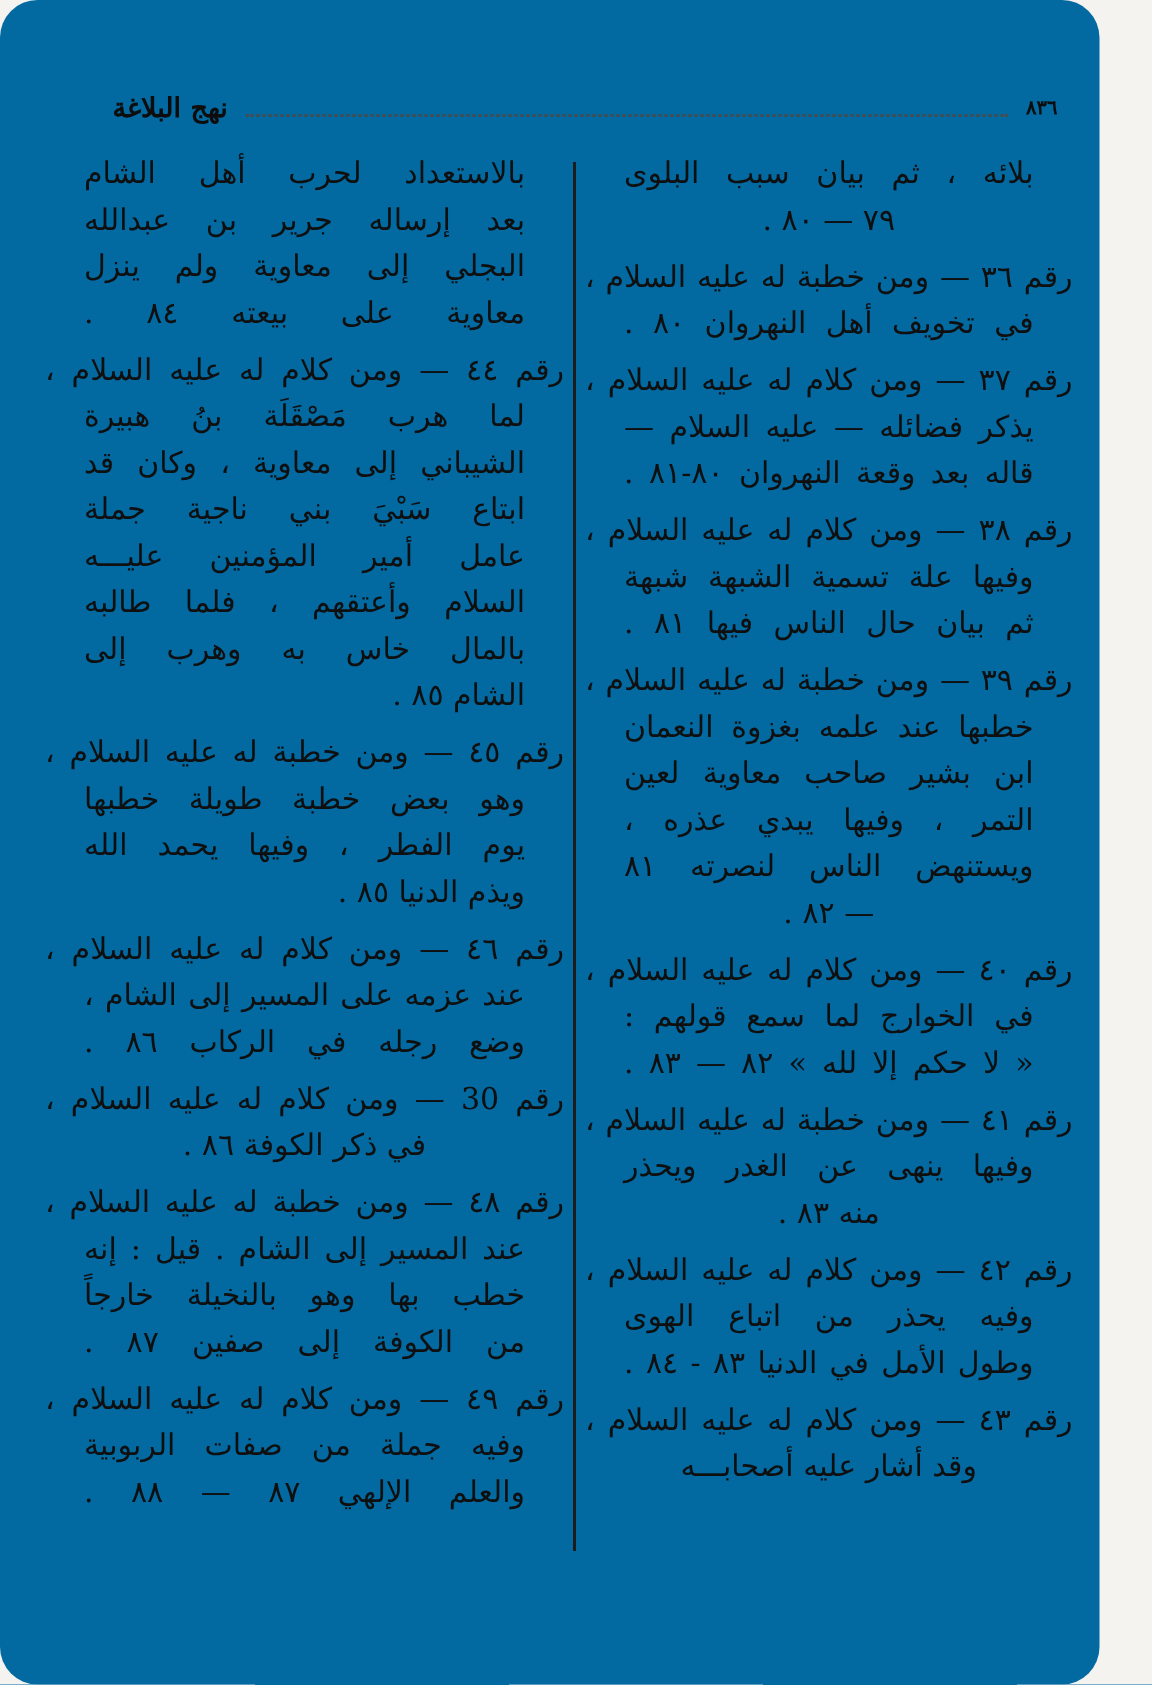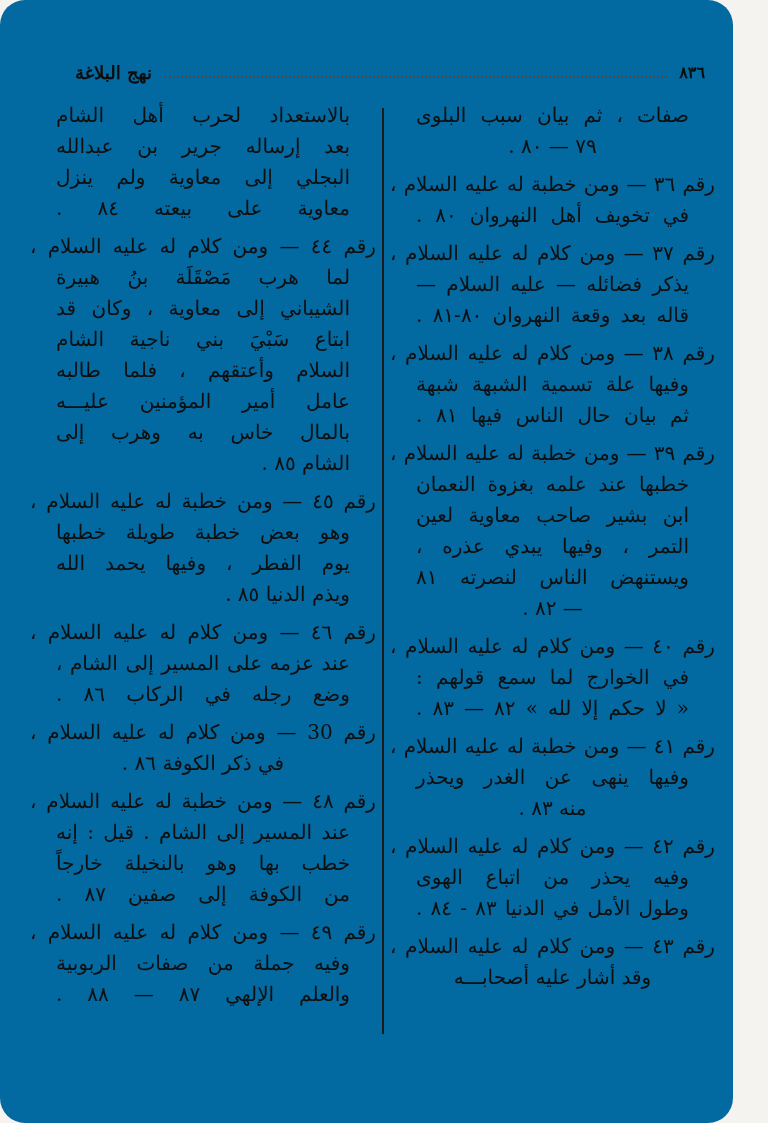--- a/index.html
+++ b/index.html
@@ -39,21 +39,21 @@
     white-space: nowrap;
     color: #0d0d0d;
   }
   .leader {
     flex: 1;
     height: 0;
     border-bottom: 2px dotted #4a4a4a;
     margin: 10px 12px 0 12px;
   }
   .page-number {
-    font-size: 16px;
+    font-size: 13px;
     font-weight: bold;
     direction: rtl;
     white-space: nowrap;
     color: #0d0d0d;
   }
   
   .content {
     position: absolute;
     top: 100px;
     left: 30px;
@@ -114,23 +114,23 @@
 
   <div class="content">
     <div class="col col-left">
         <div class="line cont">بالاستعداد لحرب أهل الشام</div>
         <div class="line cont">بعد إرساله جرير بن عبدالله</div>
         <div class="line cont">البجلي إلى معاوية ولم ينزل</div>
         <div class="line cont">معاوية على بيعته ٨٤ .</div>
         <div class="line first">رقم ٤٤ — ومن كلام له عليه السلام ،</div>
         <div class="line cont">لما هرب مَصْقَلَة بنُ هبيرة</div>
         <div class="line cont">الشيباني إلى معاوية ، وكان قد</div>
-        <div class="line cont">ابتاع سَبْيَ بني ناجية الشام</div>
+        <div class="line cont">ابتاع سَبْيَ بني ناجية جملة</div>
+        <div class="line cont">عامل أمير المؤمنين عليـــه</div>
         <div class="line cont">السلام وأعتقهم ، فلما طالبه</div>
-        <div class="line cont">عامل أمير المؤمنين عليـــه</div>
         <div class="line cont">بالمال خاس به وهرب إلى</div>
         <div class="line end">الشام ٨٥ .</div>
         <div class="line first">رقم ٤٥ — ومن خطبة له عليه السلام ،</div>
         <div class="line cont">وهو بعض خطبة طويلة خطبها</div>
         <div class="line cont">يوم الفطر ، وفيها يحمد الله</div>
         <div class="line end">ويذم الدنيا ٨٥ .</div>
         <div class="line first">رقم ٤٦ — ومن كلام له عليه السلام ،</div>
         <div class="line cont">عند عزمه على المسير إلى الشام ،</div>
         <div class="line cont">وضع رجله في الركاب ٨٦ .</div>
         <div class="line first">رقم 30 — ومن كلام له عليه السلام ،</div>
@@ -138,21 +138,21 @@
         <div class="line first">رقم ٤٨ — ومن خطبة له عليه السلام ،</div>
         <div class="line cont">عند المسير إلى الشام . قيل : إنه</div>
         <div class="line cont">خطب بها وهو بالنخيلة خارجاً</div>
         <div class="line cont">من الكوفة إلى صفين ٨٧ .</div>
         <div class="line first">رقم ٤٩ — ومن كلام له عليه السلام ،</div>
         <div class="line cont">وفيه جملة من صفات الربوبية</div>
         <div class="line cont">والعلم الإلهي ٨٧ — ٨٨ .</div>
       </div>
     <div class="divider"></div>
     <div class="col col-right">
-        <div class="line cont">صفات ، ثم بيان سبب البلوى</div>
+        <div class="line cont">بلائه ، ثم بيان سبب البلوى</div>
         <div class="line mid">٧٩ — ٨٠ .</div>
         <div class="line first">رقم ٣٦ — ومن خطبة له عليه السلام ،</div>
         <div class="line cont">في تخويف أهل النهروان ٨٠ .</div>
         <div class="line first">رقم ٣٧ — ومن كلام له عليه السلام ،</div>
         <div class="line cont">يذكر فضائله — عليه السلام —</div>
         <div class="line cont">قاله بعد وقعة النهروان ٨٠-٨١ .</div>
         <div class="line first">رقم ٣٨ — ومن كلام له عليه السلام ،</div>
         <div class="line cont">وفيها علة تسمية الشبهة شبهة</div>
         <div class="line cont">ثم بيان حال الناس فيها ٨١ .</div>
         <div class="line first">رقم ٣٩ — ومن خطبة له عليه السلام ،</div>

